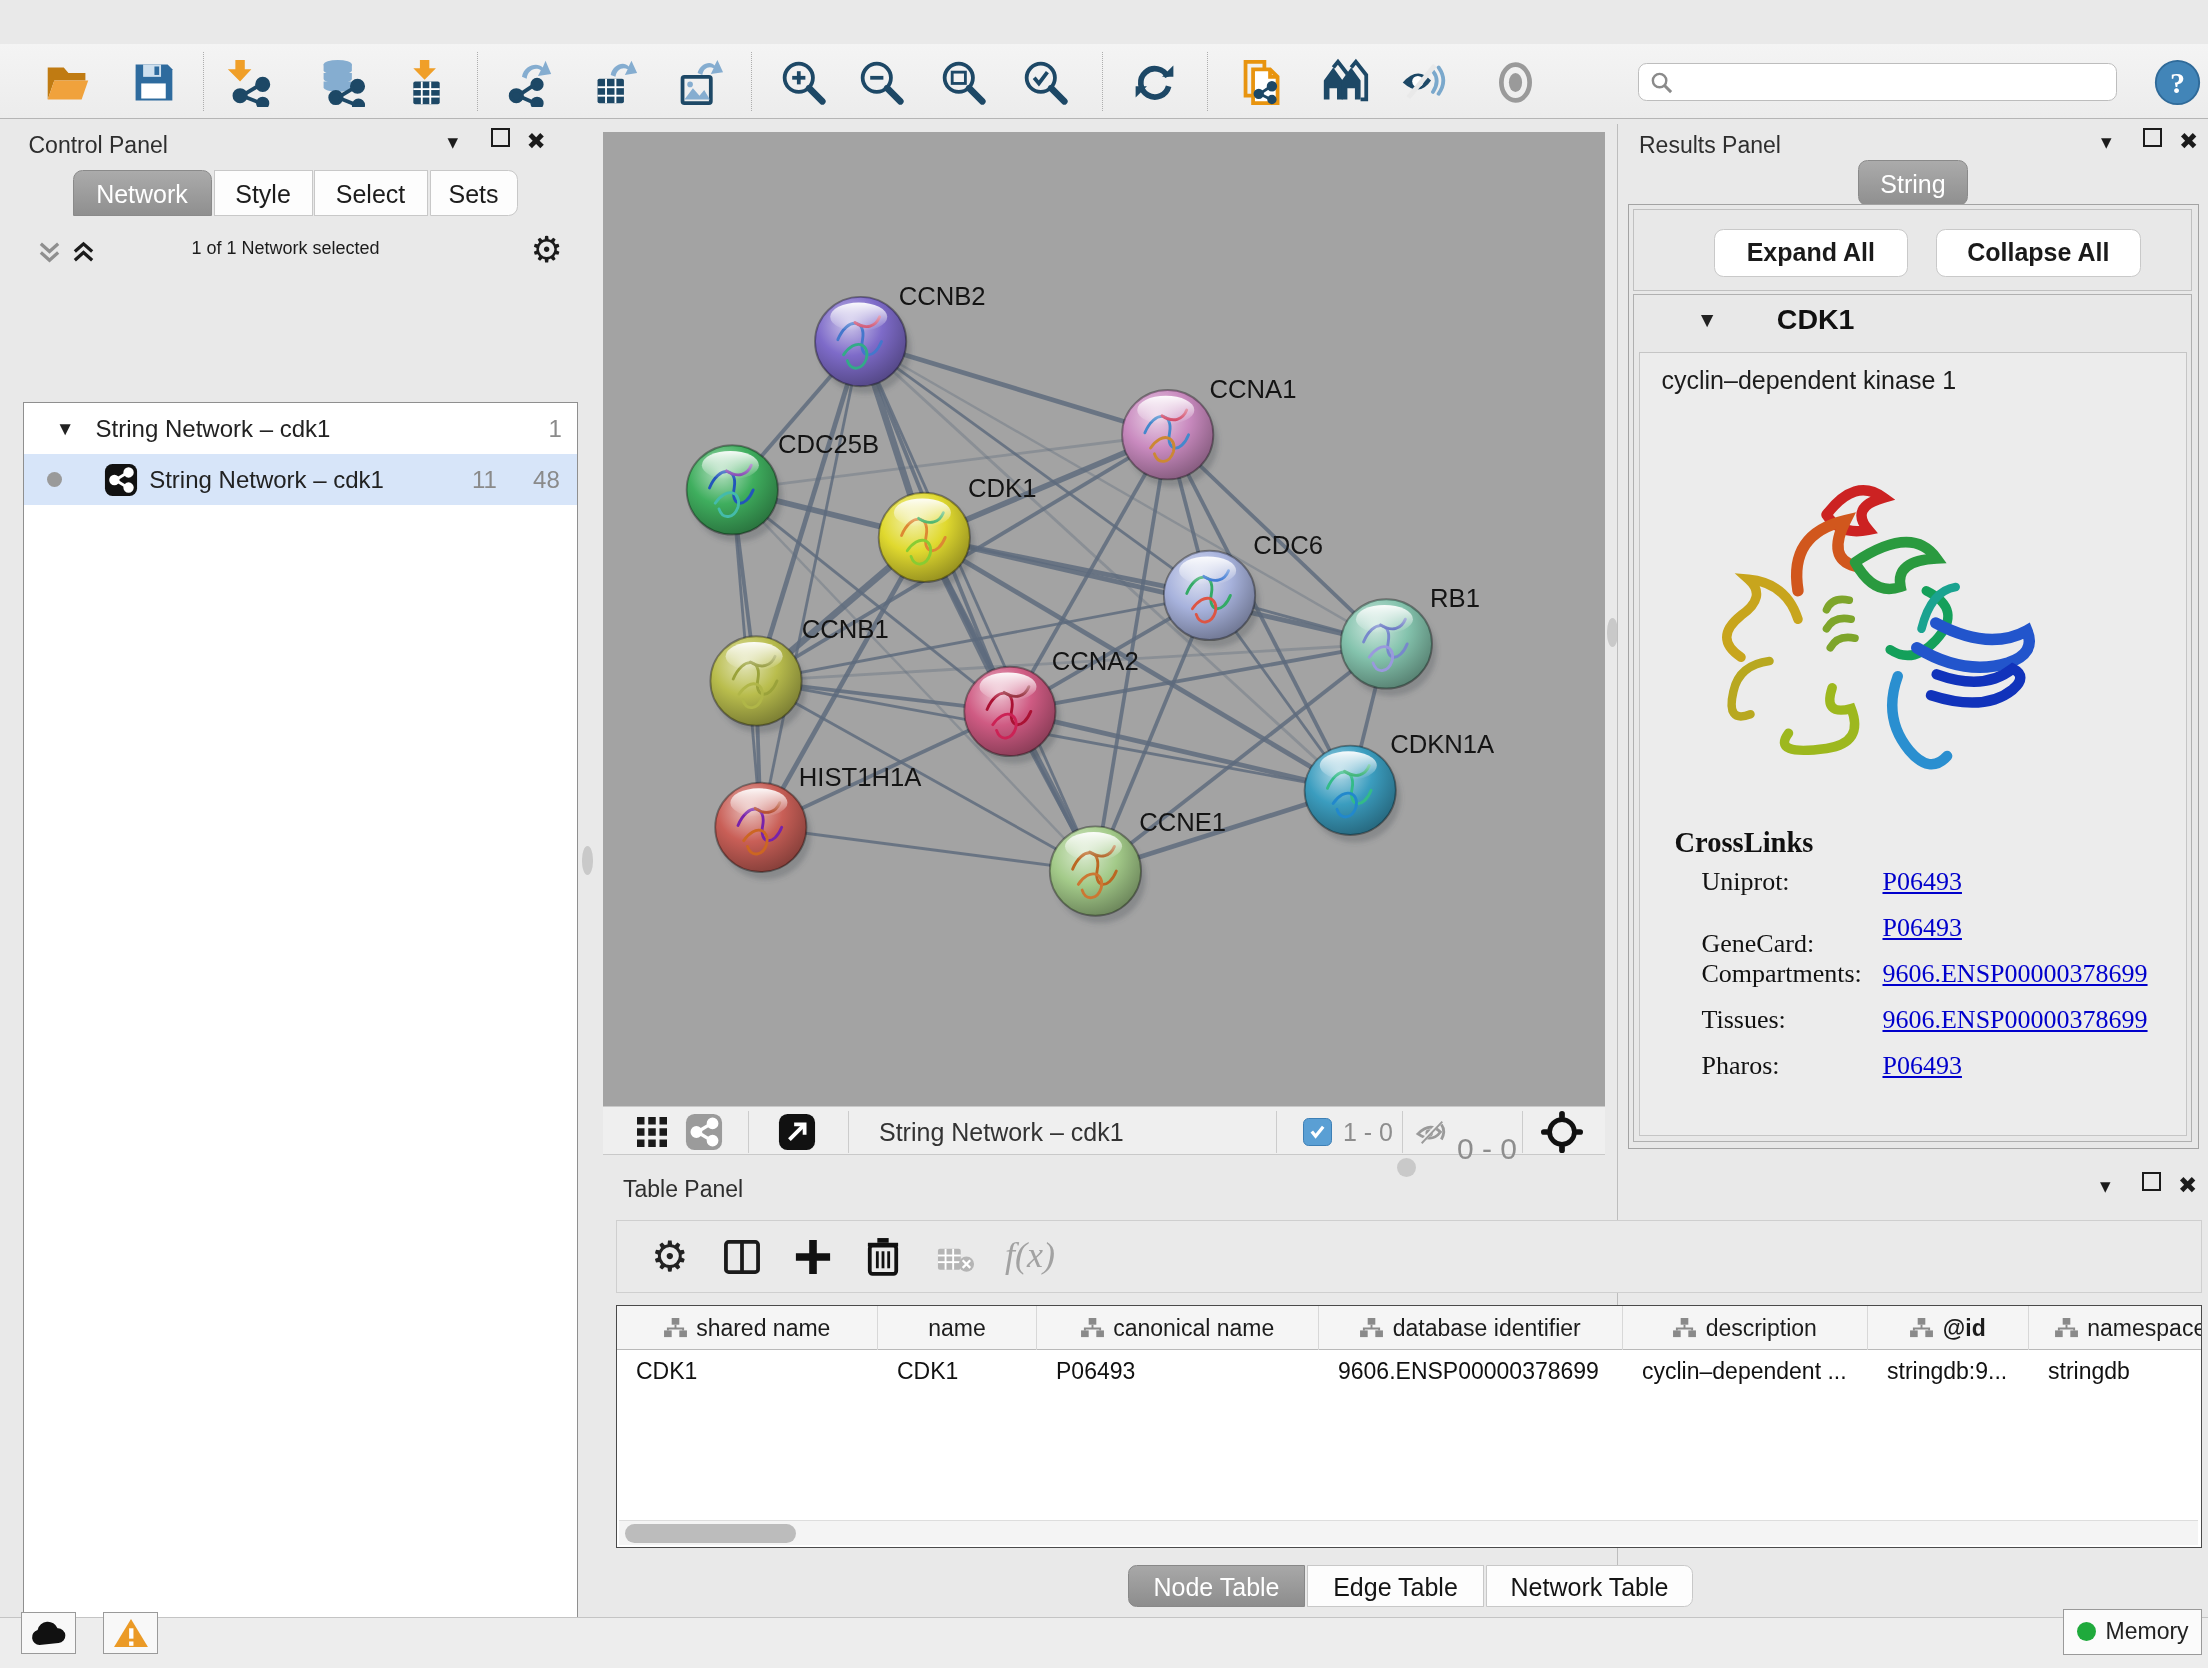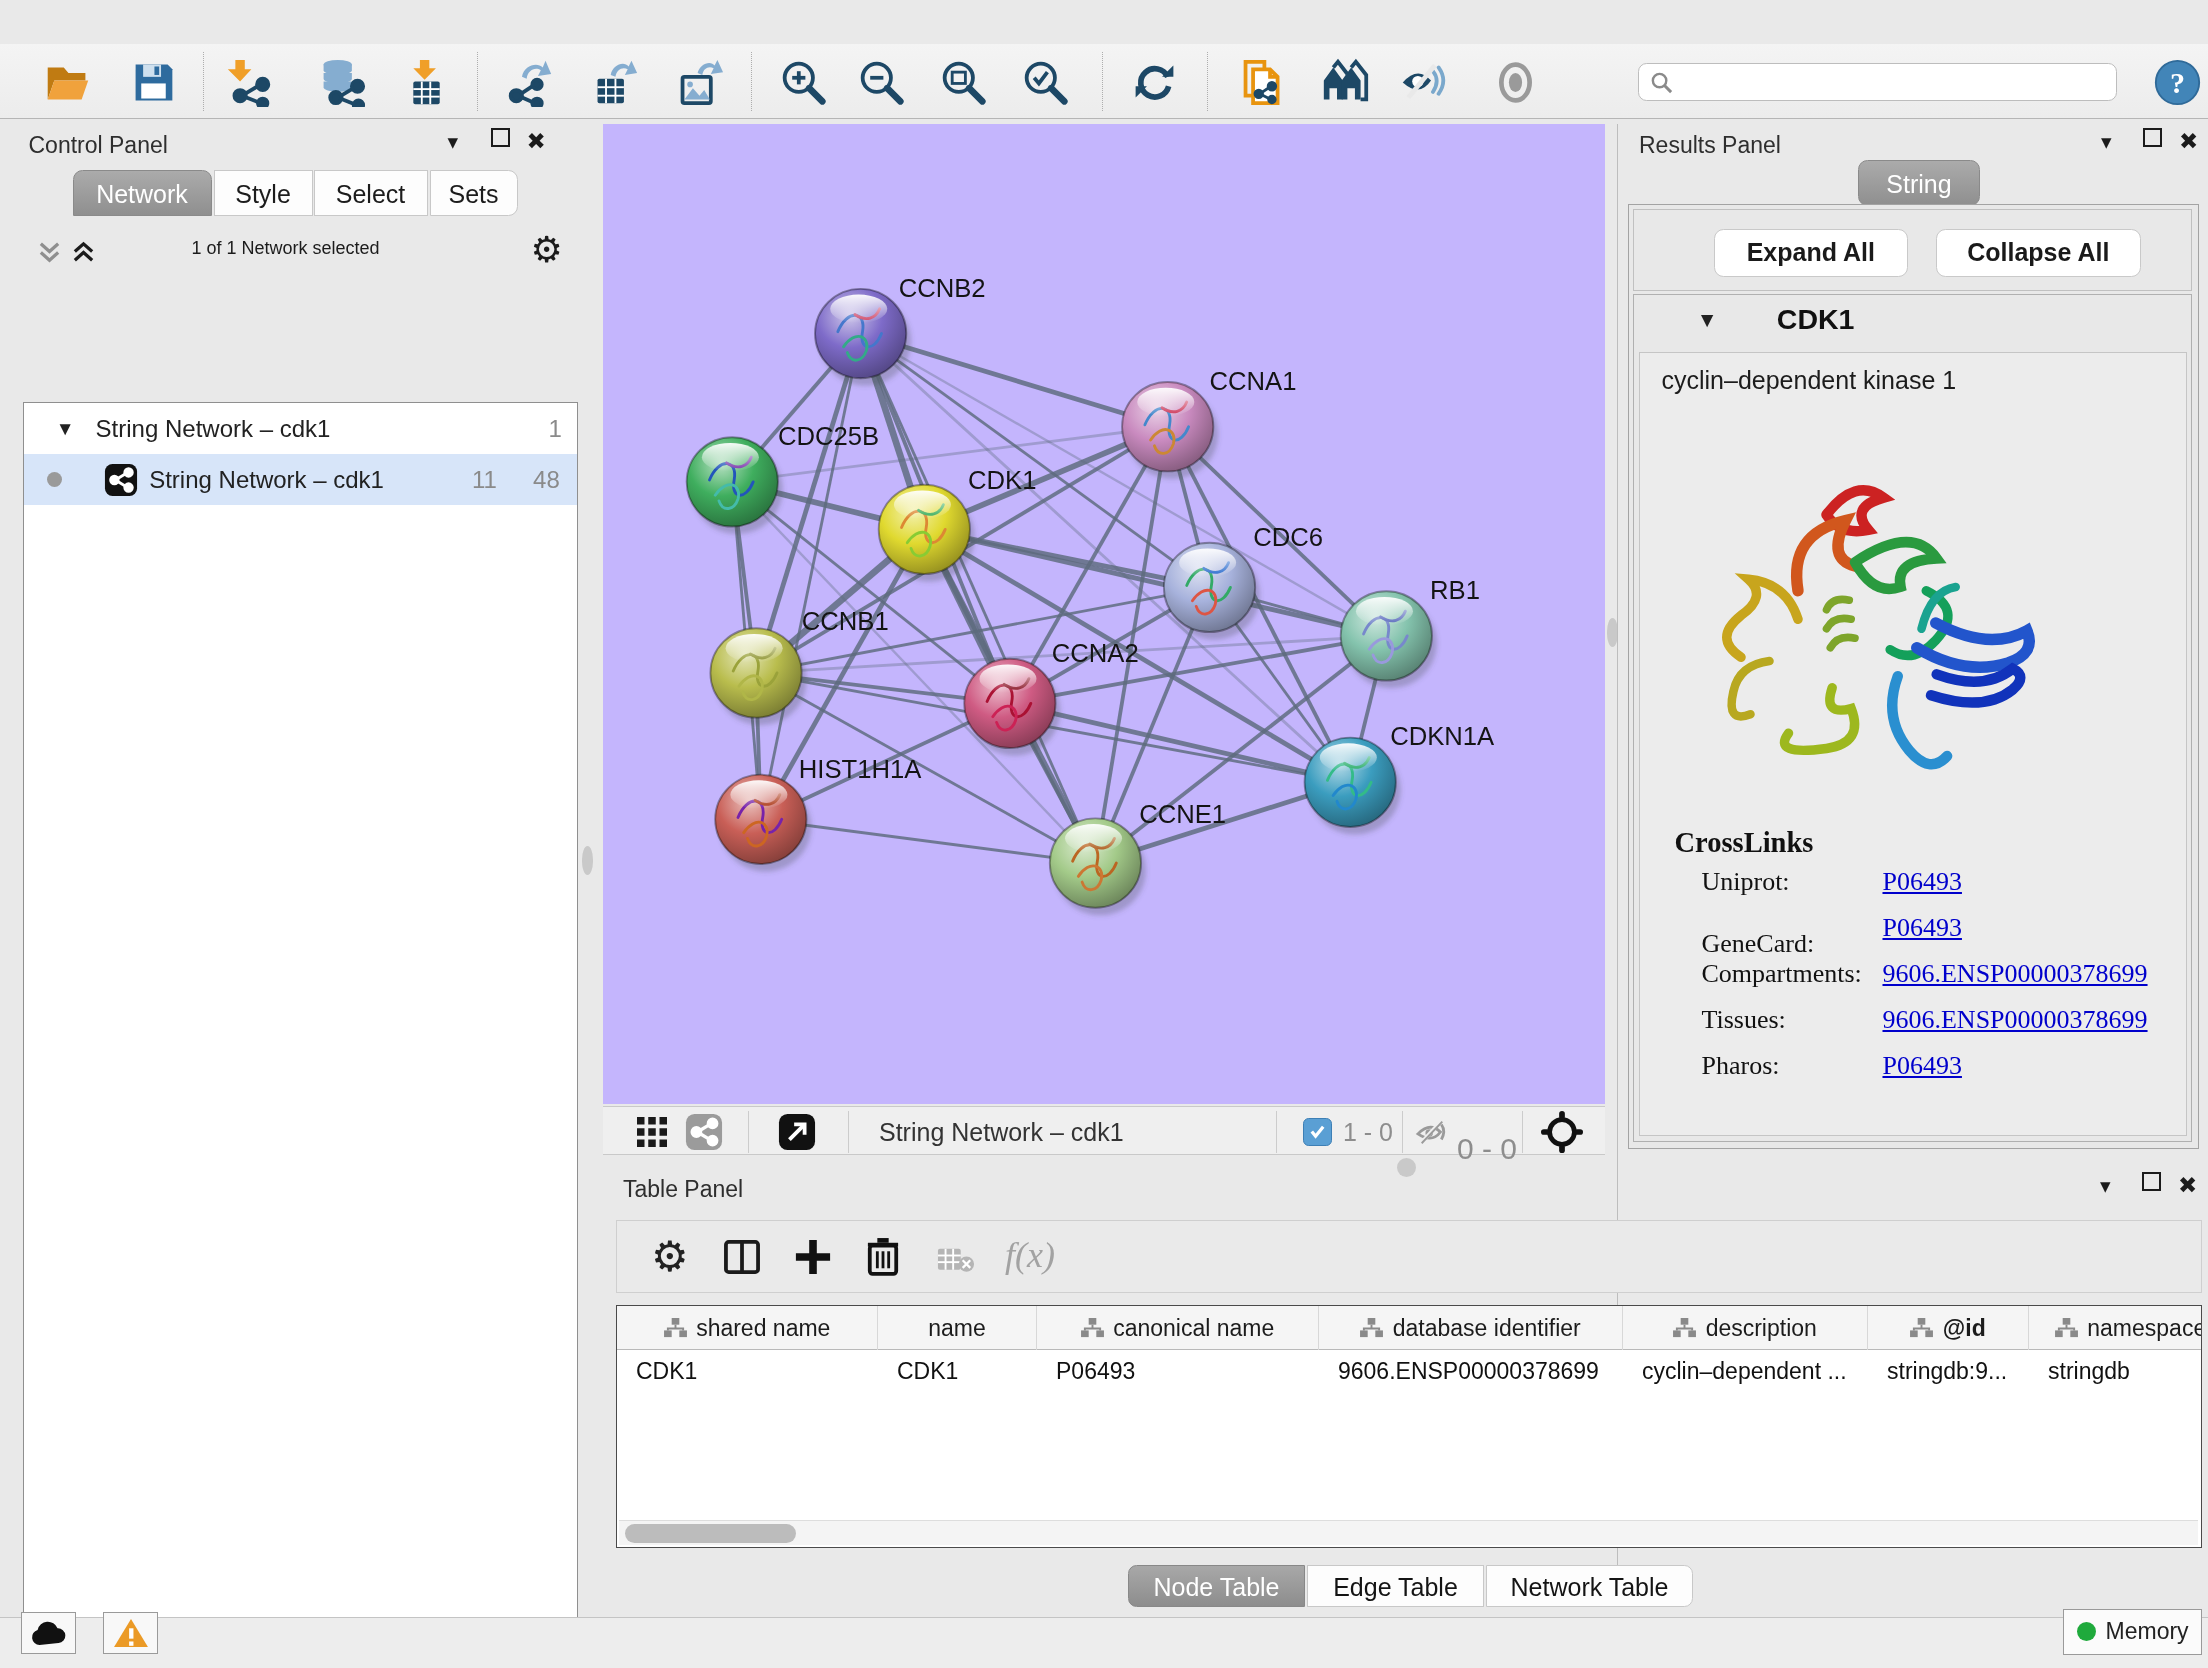--- a/index.html
+++ b/index.html
@@ -25,21 +25,21 @@
   .panel-title{font-size:23px;color:#2e2e2e;text-align:right;}
   .ph-ic{display:inline-block;text-align:center;color:#1b1b1b;cursor:pointer;}
   .tab{position:absolute;height:46px;line-height:46px;text-align:center;font-size:25px;background:#fdfdfd;
        border:1px solid #c8c8c8;color:#1c1c1c;cursor:pointer;}
   .tab.sel{background:linear-gradient(#ababab,#8f8f8f);color:#fff;border-color:#8a8a8a;}
   
   #treebox{left:13.3px;top:278px;width:555px;height:1320px;background:#fff;border:1.9px solid #8f8f8f;}
   .trow{position:relative;width:100%;height:51px;font-size:24px;display:flex;align-items:center;}
   .trow .cnt{position:absolute;color:#8a8a8a;}
   
-  #netcanvas{left:603px;top:124px;width:1002px;height:980px;background:#c4b5fd;}
+  #netcanvas{left:603px;top:132px;width:1002px;height:980px;background:#a3a3a3;}
   #nettoolbar{left:603px;top:1106px;width:1002px;height:49px;background:#efefef;
               border-top:1px solid #c9c9c9;border-bottom:1px solid #c9c9c9;}
   .ntsep{position:absolute;top:3.8px;height:42px;border-left:1px solid #cccccc;}
   
   #tptoolbar{left:616px;top:1220px;width:1586px;height:73px;background:#eaeaea;border:1px solid #cfcfcf;}
   #tablebox{left:616px;top:1305px;width:1586px;height:243px;background:#fff;border:1.9px solid #4a4a4a;overflow:hidden;}
   #thead{position:absolute;left:0;top:0;height:44px;width:1617px;background:#f5f5f5;border-bottom:1.9px solid #b9b9b9;display:flex;}
   .hcell{height:44px;display:flex;align-items:center;justify-content:center;gap:9.5px;font-size:23px;color:#1c1c1c;
          border-right:1px solid #d8d8d8;}
   #trowdata{position:absolute;left:0;top:46px;height:38px;width:1617px;display:flex;}
@@ -615,21 +615,21 @@
           <rect x="35" y="19" width="9" height="6" ry="3"></rect>
         </g>
       </svg>
   </div>
 
   <div class="abs" style="left:1617px;top:124px;width:592px;height:1480px;border-left:1px solid #bdbdbd">
     <div class="abs panel-title" style="left:21px;top:7.6px">Results Panel</div>
     <span class="abs ph-ic" style="left:483px;top:5.7px;font-size:21px">▾</span>
     <span class="abs ph-ic" style="left:525px;top:3.8px;width:19px;height:19px;border:2.9px solid #1b1b1b"></span>
     <span class="abs ph-ic" style="left:561px;top:3.8px;font-size:23px">✖</span>
-    <div class="tab sel" style="left:240px;top:36px;width:122px;border-radius:9.5px">String</div>
+    <div class="tab sel" style="left:240px;top:36px;width:110px;border-radius:9.5px">String</div>
   </div>
 
   <div class="abs" id="rpouter">
     <div id="rpbtnbox">
       <div class="rbtn" style="left:80px;width:194px">Expand All</div>
       <div class="rbtn" style="left:302px;width:205px">Collapse All</div>
     </div>
     <div id="cdk1box">
       <span class="abs" style="left:63px;top:13.3px;font-size:21px">▼</span>
       <div class="abs" style="left:143px;top:7.6px;font-size:28.5px;font-weight:bold;color:#111">CDK1</div>

